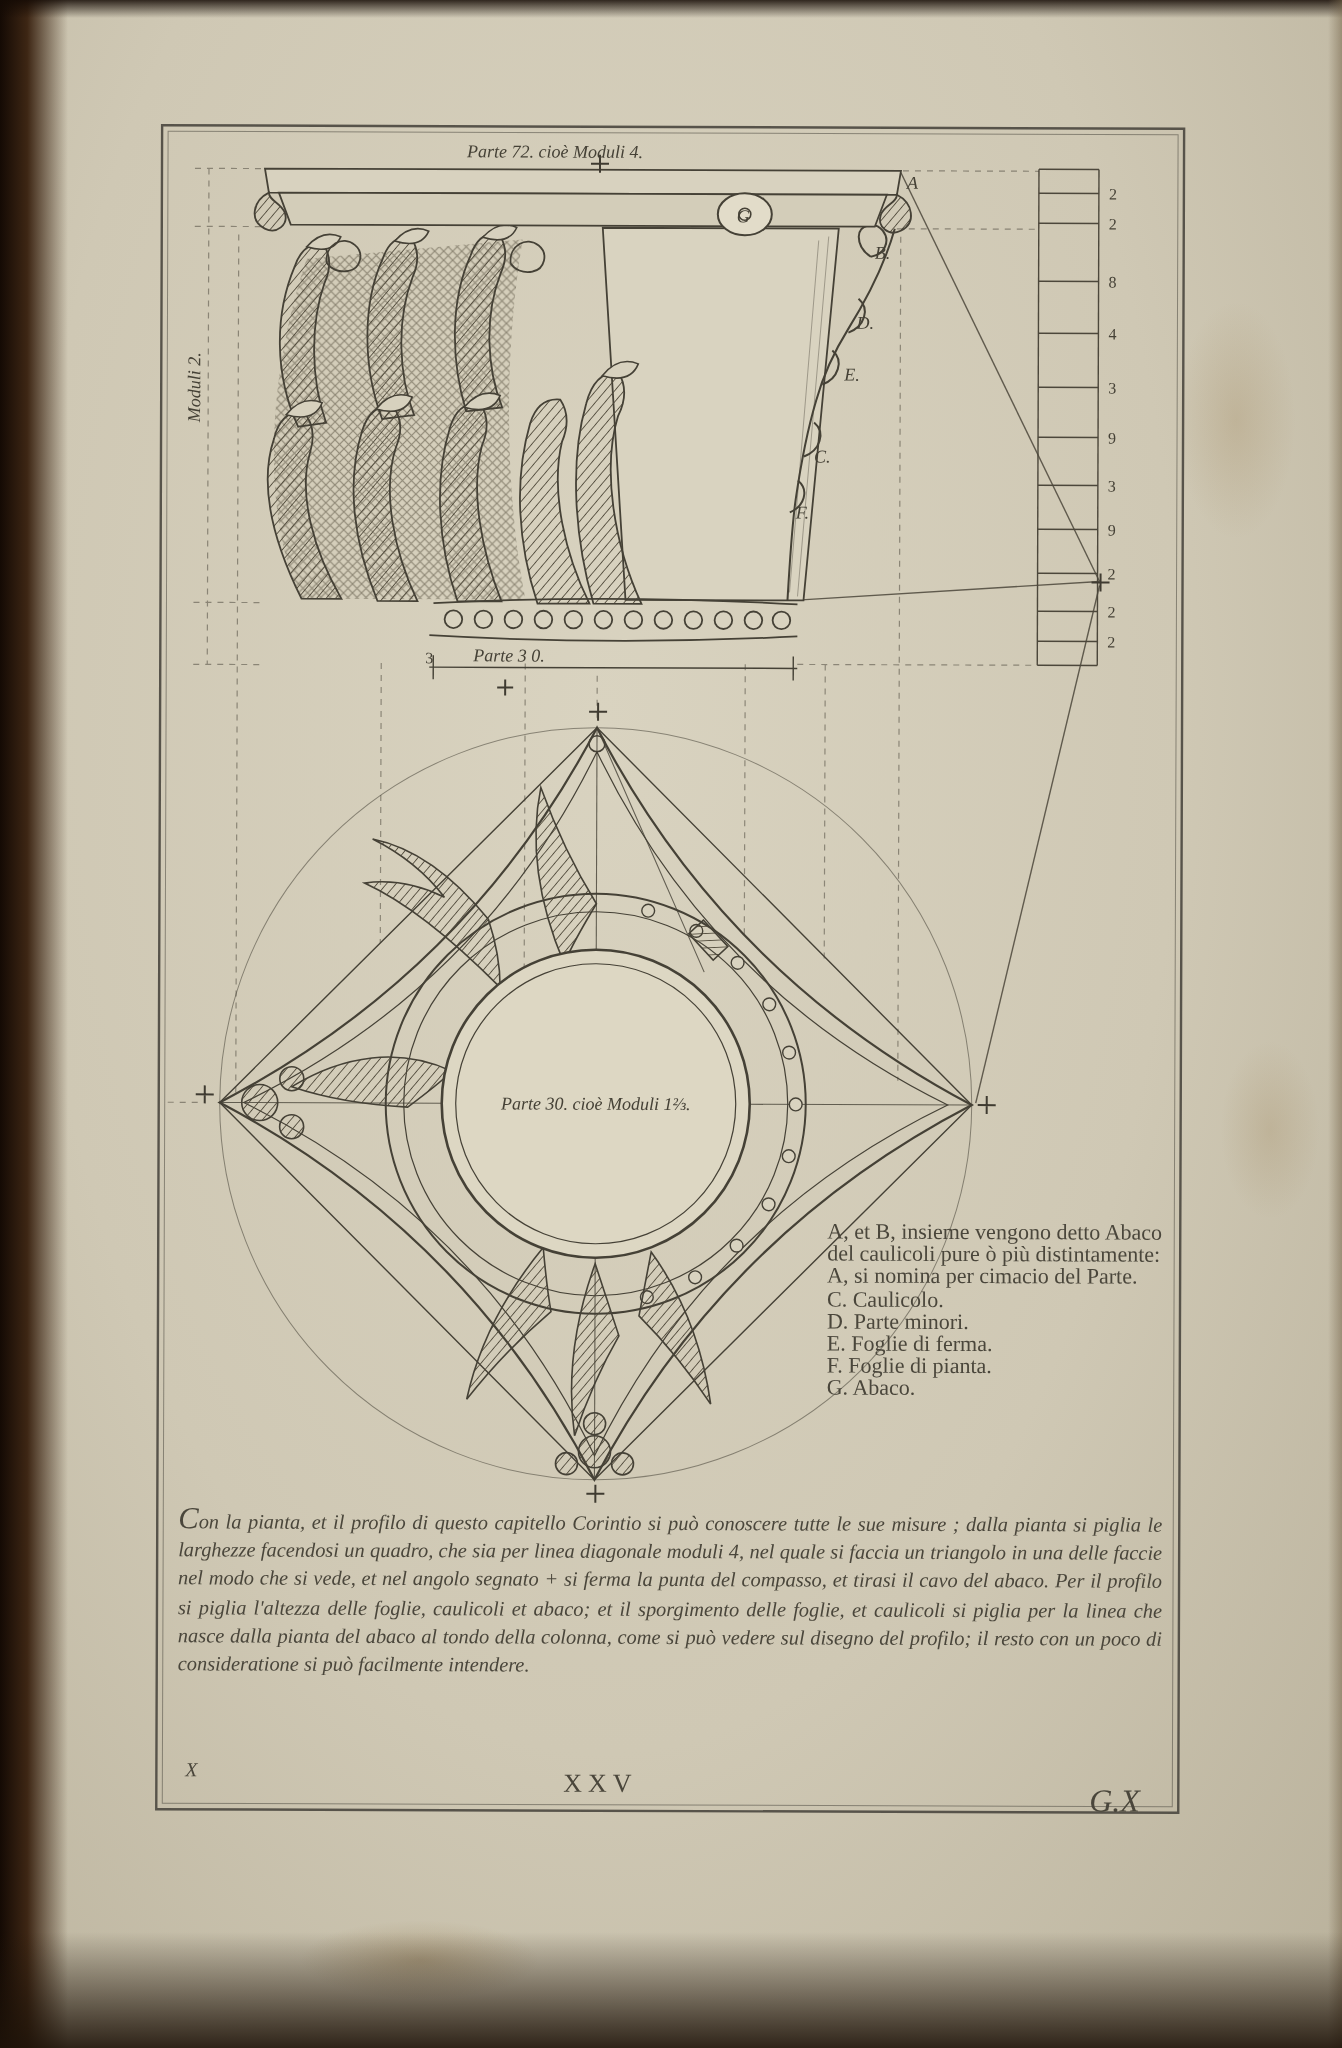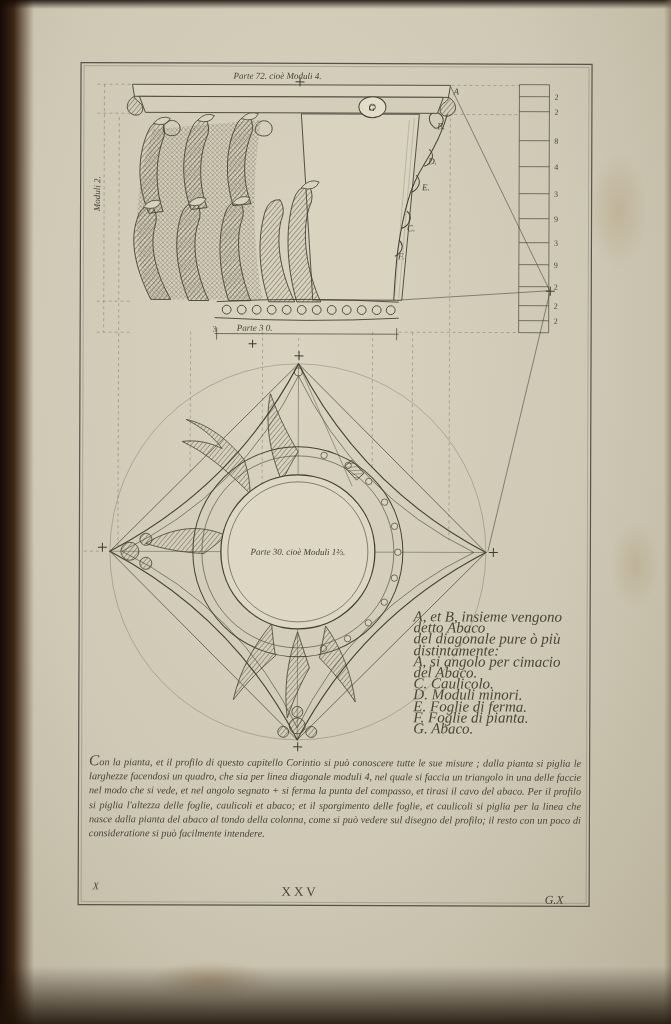--- a/index.html
+++ b/index.html
@@ -25,26 +25,26 @@
   .fox1{left:588px;top:150px;width:60px;height:120px;background:radial-gradient(ellipse,rgba(150,120,72,.22),transparent 70%);}
   .fox2{left:610px;top:520px;width:50px;height:90px;background:radial-gradient(ellipse,rgba(150,120,72,.20),transparent 70%);}
   .fox3{left:150px;top:960px;width:120px;height:40px;background:radial-gradient(ellipse,rgba(140,112,66,.35),transparent 70%);}
   #plate{position:absolute;inset:0;transform:rotate(.2deg);transform-origin:50% 50%;}
   svg{position:absolute;left:0;top:0;}
   svg text{font-family:"Liberation Serif","DejaVu Serif",serif;font-style:italic;fill:#454136;}
   .caption-label{font-size:9px;}
   .letter{font-size:9px;}
   .tick-num{font-size:8px;font-style:normal;}
   .overlay{position:absolute;color:#4a463b;}
-  #legend{left:414px;top:611px;width:168px;font-style:italic;font-size:15px;line-height:11.2px;}
+  #legend{left:414px;top:611px;width:168px;font-size:11px;line-height:11.2px;}
   #caption{left:90px;top:756px;width:492px;font-style:italic;font-size:10.2px;line-height:14.2px;text-align:justify;}
   #caption::first-letter{font-size:150%;line-height:10px;}
   #corner-mark{left:94px;top:881px;font-size:10px;font-style:italic;}
   #page-number{left:0;top:884px;width:603px;text-align:center;font-size:13px;letter-spacing:3px;}
-  #plate-mark{left:546px;top:892px;font-size:12px;font-style:italic;}
+  #plate-mark{left:546px;top:892px;font-size:16px;font-style:italic;}
 </style>
 </head>
 <body>
 
 <div id="photo">
   <div id="page"></div>
 
   <div id="plate">
     <svg width="671" height="1024" viewBox="0 0 671 1024">
       <defs>
@@ -276,24 +276,24 @@
         <text class="letter" x="406" y="231">C.</text>
         <text class="letter" x="397" y="259">F.</text>
         <text class="letter" x="367" y="111">G</text>
 
         <text class="caption-label" x="298" y="555" text-anchor="middle">Parte 30. cioè Moduli 1⅔.</text>
       </g>
     </svg>
 
     <div id="legend" class="overlay">
       <div>A, et B, insieme vengono detto Abaco</div>
-      <div>del diagonale pure ò più distintamente:</div>
-      <div>A, si angolo per cimacio del Abaco.</div>
+      <div>del caulicoli pure ò più distintamente:</div>
+      <div>A, si nomina per cimacio del Parte.</div>
       <div>C. Caulicolo.</div>
-      <div>D. Moduli minori.</div>
+      <div>D. Parte minori.</div>
       <div>E. Foglie di ferma.</div>
       <div>F. Foglie di pianta.</div>
       <div>G. Abaco.</div>
     </div>
 
     <div id="caption" class="overlay">Con la pianta, et il profilo di questo capitello Corintio si può conoscere tutte le sue misure ; dalla pianta si piglia le larghezze facendosi un quadro, che sia per linea diagonale moduli 4, nel quale si faccia un triangolo in una delle faccie nel modo che si vede, et nel angolo segnato + si ferma la punta del compasso, et tirasi il cavo del abaco. Per il profilo si piglia l'altezza delle foglie, caulicoli et abaco; et il sporgimento delle foglie, et caulicoli si piglia per la linea che nasce dalla pianta del abaco al tondo della colonna, come si può vedere sul disegno del profilo; il resto con un poco di consideratione si può facilmente intendere.</div>
 
     <div id="corner-mark" class="overlay">X</div>
     <div id="page-number" class="overlay">XXV</div>
     <div id="plate-mark" class="overlay">G.X</div>

